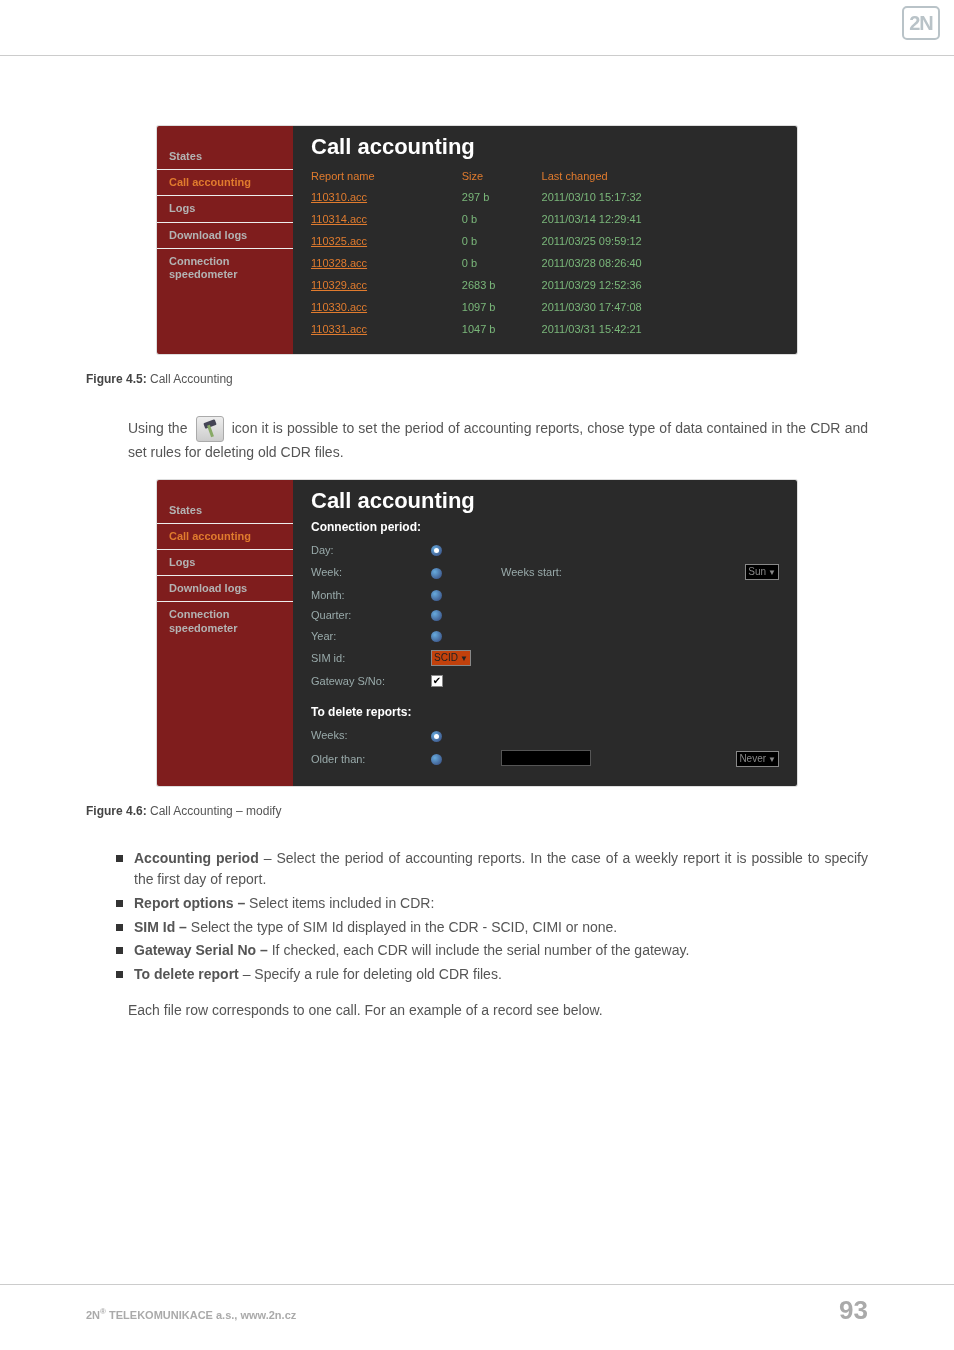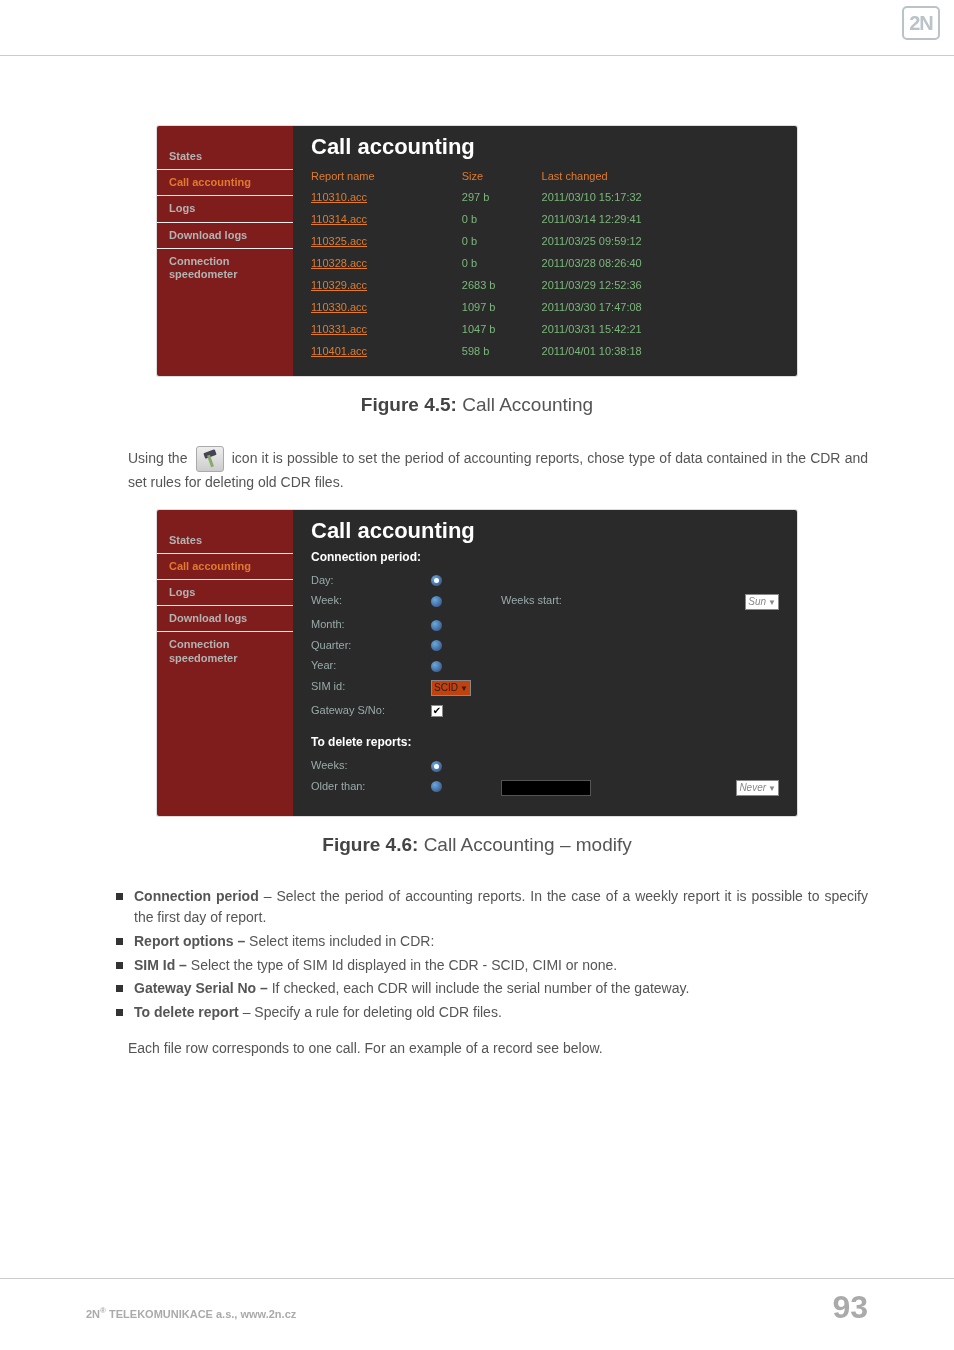--- a/index.html
+++ b/index.html
@@ -82,22 +82,21 @@
     font-size: 11px;
   }
   .tbl td {
     padding: 5px 0;
     color: #7ab77a;
     font-size: 11px;
   }
   .tbl td.link { color: #e07b2e; text-decoration: underline; }
   .tbl td.date { color: #7ab77a; }
   .figcap {
-    text-align: center;
-    font-size: 19px;
+    font-size: 12px;
     color: #555;
     margin: 18px 0 30px 0;
   }
   .figcap b { color: #444; }
   .bodytext {
     font-size: 14px;
     color: #555;
     line-height: 1.55;
     text-align: justify;
     margin-bottom: 16px;
@@ -125,21 +124,21 @@
   }
   .hammer-icon::after {
     content: "";
     position: absolute;
     left: 12px; top: 8px;
     width: 3px; height: 12px;
     background: #8a6;
     transform: rotate(-20deg);
   }
   
-  .row { display: flex; align-items: flex-start; padding: 4px 0; font-size: 11px; }
+  .row { display: flex; align-items: center; padding: 4px 0; font-size: 11px; }
   .row .lab { width: 120px; color: #9aa; }
   .row .ctrl { width: 70px; }
   .row .lab2 { width: 150px; color: #9aa; }
   .section-h { color: #fff; font-weight: bold; font-size: 12px; margin: 14px 0 6px 0; }
   .radio {
     display: inline-block;
     width: 11px; height: 11px;
     border-radius: 50%;
     background: radial-gradient(circle at 35% 35%, #6ad, #347);
     vertical-align: middle;
@@ -155,21 +154,21 @@
   .select {
     display: inline-block;
     background: #c2410c;
     color: #222;
     font-size: 10px;
     padding: 0 2px;
     border: 1px solid #888;
     height: 16px;
     line-height: 14px;
   }
-  .select.dis { background: #ffffff; color: #888; font-style: italic; }
+  .select.dis { background: #000000; color: #888; }
   .select .arrow { display: inline-block; margin-left: 2px; font-size: 8px; }
   .checkbox {
     display: inline-block;
     width: 12px; height: 12px;
     background: #fff;
     border: 1px solid #888;
     font-size: 10px;
     line-height: 10px;
     text-align: center;
     color: #000;
@@ -203,21 +202,21 @@
     bottom: 24px;
     left: 0; right: 0;
     border-top: 1px solid #ccc;
     padding: 10px 86px 0 86px;
     display: flex;
     justify-content: space-between;
     align-items: baseline;
   }
   .footer-left { font-size: 11px; color: #aaa; font-weight: bold; }
   .footer-left sup { font-size: 8px; }
-  .footer-right { font-size: 32px; color: #aaa; font-weight: bold; font-family: Arial, sans-serif; }
+  .footer-right { font-size: 26px; color: #aaa; font-weight: bold; font-family: Arial, sans-serif; }
 </style>
 </head>
 <body>
 
 <div class="header-bar">
   <div class="logo">2N</div>
 </div>
 
 <div class="content">
 
@@ -268,25 +267,20 @@
             <tr>
               <td class="link">110330.acc</td>
               <td>1097 b</td>
               <td class="date">2011/03/30 17:47:08</td>
             </tr>
             <tr>
               <td class="link">110331.acc</td>
               <td>1047 b</td>
               <td class="date">2011/03/31 15:42:21</td>
             </tr>
-            <tr>
-              <td class="link">110401.acc</td>
-              <td>598 b</td>
-              <td class="date">2011/04/01 10:38:18</td>
-            </tr>
           </tbody>
       </table>
     </div>
   </div>
 
   <div class="figcap">
     <b>Figure 4.5:</b><span> Call Accounting</span>
   </div>
 
   <p class="bodytext">
@@ -353,21 +347,21 @@
         </span>
       </div>
     </div>
   </div>
 
   <div class="figcap">
     <b>Figure 4.6:</b><span> Call Accounting – modify</span>
   </div>
 
   <ul class="blist" id="blist">
-      <li><b>Connection period</b> – Select the period of accounting reports. In the case of a weekly report it is possible to specify the first day of report.</li>
+      <li><b>Accounting period</b> – Select the period of accounting reports. In the case of a weekly report it is possible to specify the first day of report.</li>
       <li><b>Report options –</b> Select items included in CDR:</li>
       <li><b>SIM Id –</b> Select the type of SIM Id displayed in the CDR - SCID, CIMI or none.</li>
       <li><b>Gateway Serial No –</b> If checked, each CDR will include the serial number of the gateway.</li>
       <li><b>To delete report</b> – Specify a rule for deleting old CDR files.</li>
     </ul>
 
   <p class="bodytext" style="text-align:left;">Each file row corresponds to one call. For an example of a record see below.</p>
 
 </div>
 

